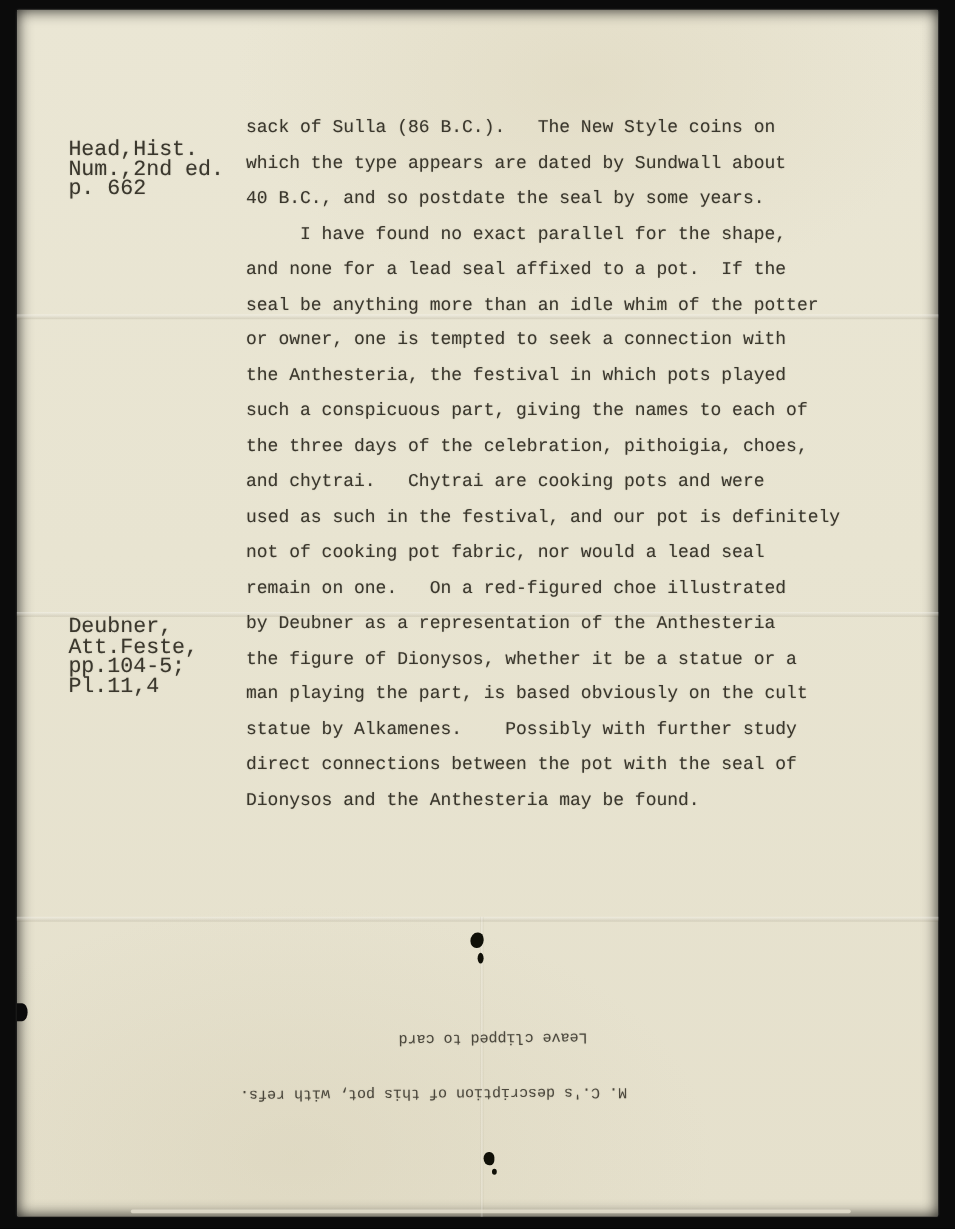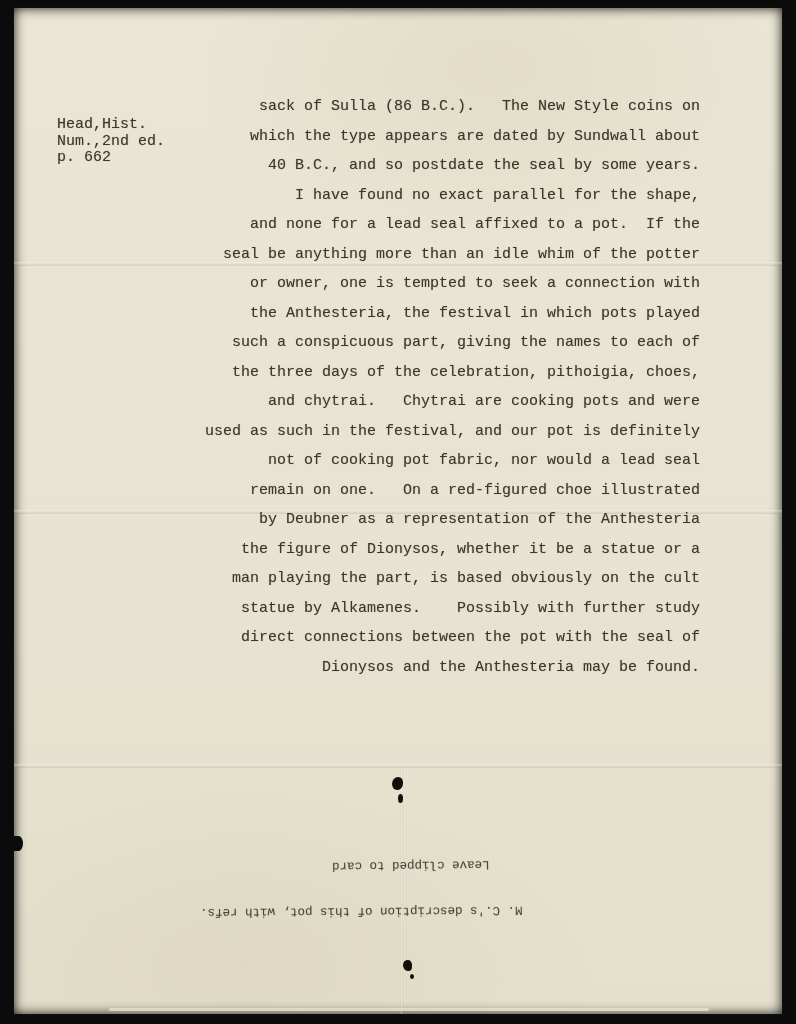--- a/index.html
+++ b/index.html
@@ -30,31 +30,30 @@
   .crease.c2{top:502px;}
   .crease.c3{top:756px;}
   .vcrease{
     position:absolute;top:756px;bottom:0;left:386px;width:3px;
     background:linear-gradient(90deg, rgba(120,108,78,0.12), rgba(255,255,255,0.25), rgba(120,108,78,0.10));
     pointer-events:none;
   }
   .ink{color:rgba(48,45,35,0.92);text-shadow:0 0 1px rgba(48,45,35,0.35);}
   .margin-note{
     position:absolute;
-    font-size:15px;line-height:16.5px;
+    font-size:18px;line-height:16.5px;
     white-space:pre;
   }
   .margin-note.n1{left:43px;top:109px;}
   .margin-note.n2{left:43px;top:507px;}
   .body-text{
     position:absolute;
     left:191px;top:84px;
     font-size:15px;line-height:29.5px;
     white-space:pre;
-    text-align:right;
   }
   .flipped{
     position:absolute;
     transform:rotate(180deg);
     font-size:12.5px;
     white-space:pre;
     color:rgba(55,52,42,0.85);
     text-shadow:0 0 1px rgba(55,52,42,0.3);
   }
   .flipped.f1{left:318px;top:850px;transform:rotate(180deg) rotate(-0.6deg);}
@@ -79,20 +78,21 @@
 <div class="stage">
   <div class="paper">
 
     <div class="crease c1"></div>
     <div class="crease c2"></div>
     <div class="crease c3"></div>
     <div class="vcrease"></div>
 
     <div class="margin-note n1 ink"><div class="line">Head,Hist.</div><div class="line">Num.,2nd ed.</div><div class="line">p. 662</div></div>
 
+    <div class="margin-note n2 ink"><div class="line">Deubner,</div><div class="line">Att.Feste,</div><div class="line">pp.104-5;</div><div class="line">Pl.11,4</div></div>
 
     <div class="body-text ink"><div class="line">sack of Sulla (86 B.C.).   The New Style coins on</div><div class="line">which the type appears are dated by Sundwall about</div><div class="line">40 B.C., and so postdate the seal by some years.</div><div class="line">     I have found no exact parallel for the shape,</div><div class="line">and none for a lead seal affixed to a pot.  If the</div><div class="line">seal be anything more than an idle whim of the potter</div><div class="line">or owner, one is tempted to seek a connection with</div><div class="line">the Anthesteria, the festival in which pots played</div><div class="line">such a conspicuous part, giving the names to each of</div><div class="line">the three days of the celebration, pithoigia, choes,</div><div class="line">and chytrai.   Chytrai are cooking pots and were</div><div class="line">used as such in the festival, and our pot is definitely</div><div class="line">not of cooking pot fabric, nor would a lead seal</div><div class="line">remain on one.   On a red-figured choe illustrated</div><div class="line">by Deubner as a representation of the Anthesteria</div><div class="line">the figure of Dionysos, whether it be a statue or a</div><div class="line">man playing the part, is based obviously on the cult</div><div class="line">statue by Alkamenes.    Possibly with further study</div><div class="line">direct connections between the pot with the seal of</div><div class="line">Dionysos and the Anthesteria may be found.</div></div>
 
     <div class="flipped f1">Leave clipped to card</div>
 
     <div class="flipped f2">M. C.'s description of this pot, with refs.</div>
 
     <div class="blot b1"></div>
     <div class="blot b2"></div>
     <div class="blot b3"></div>

